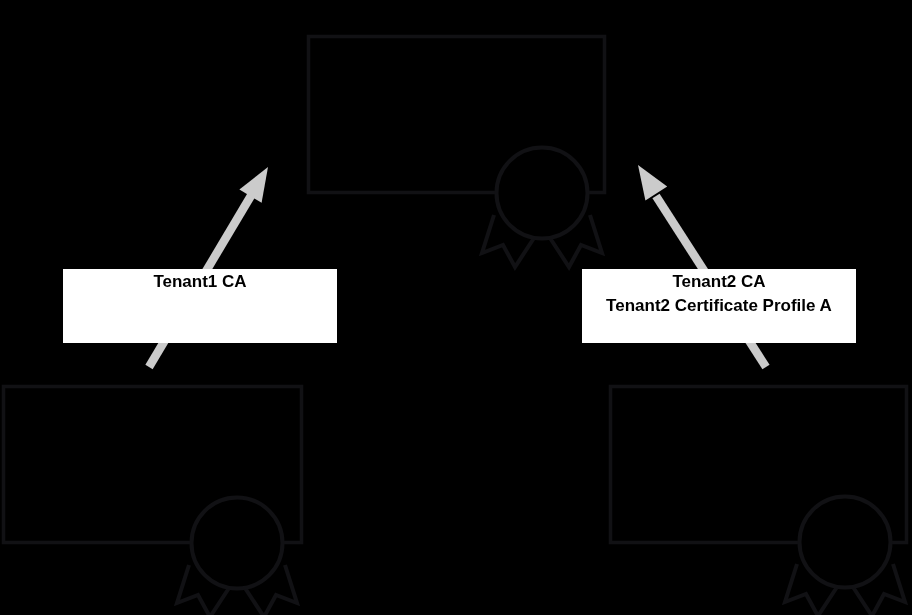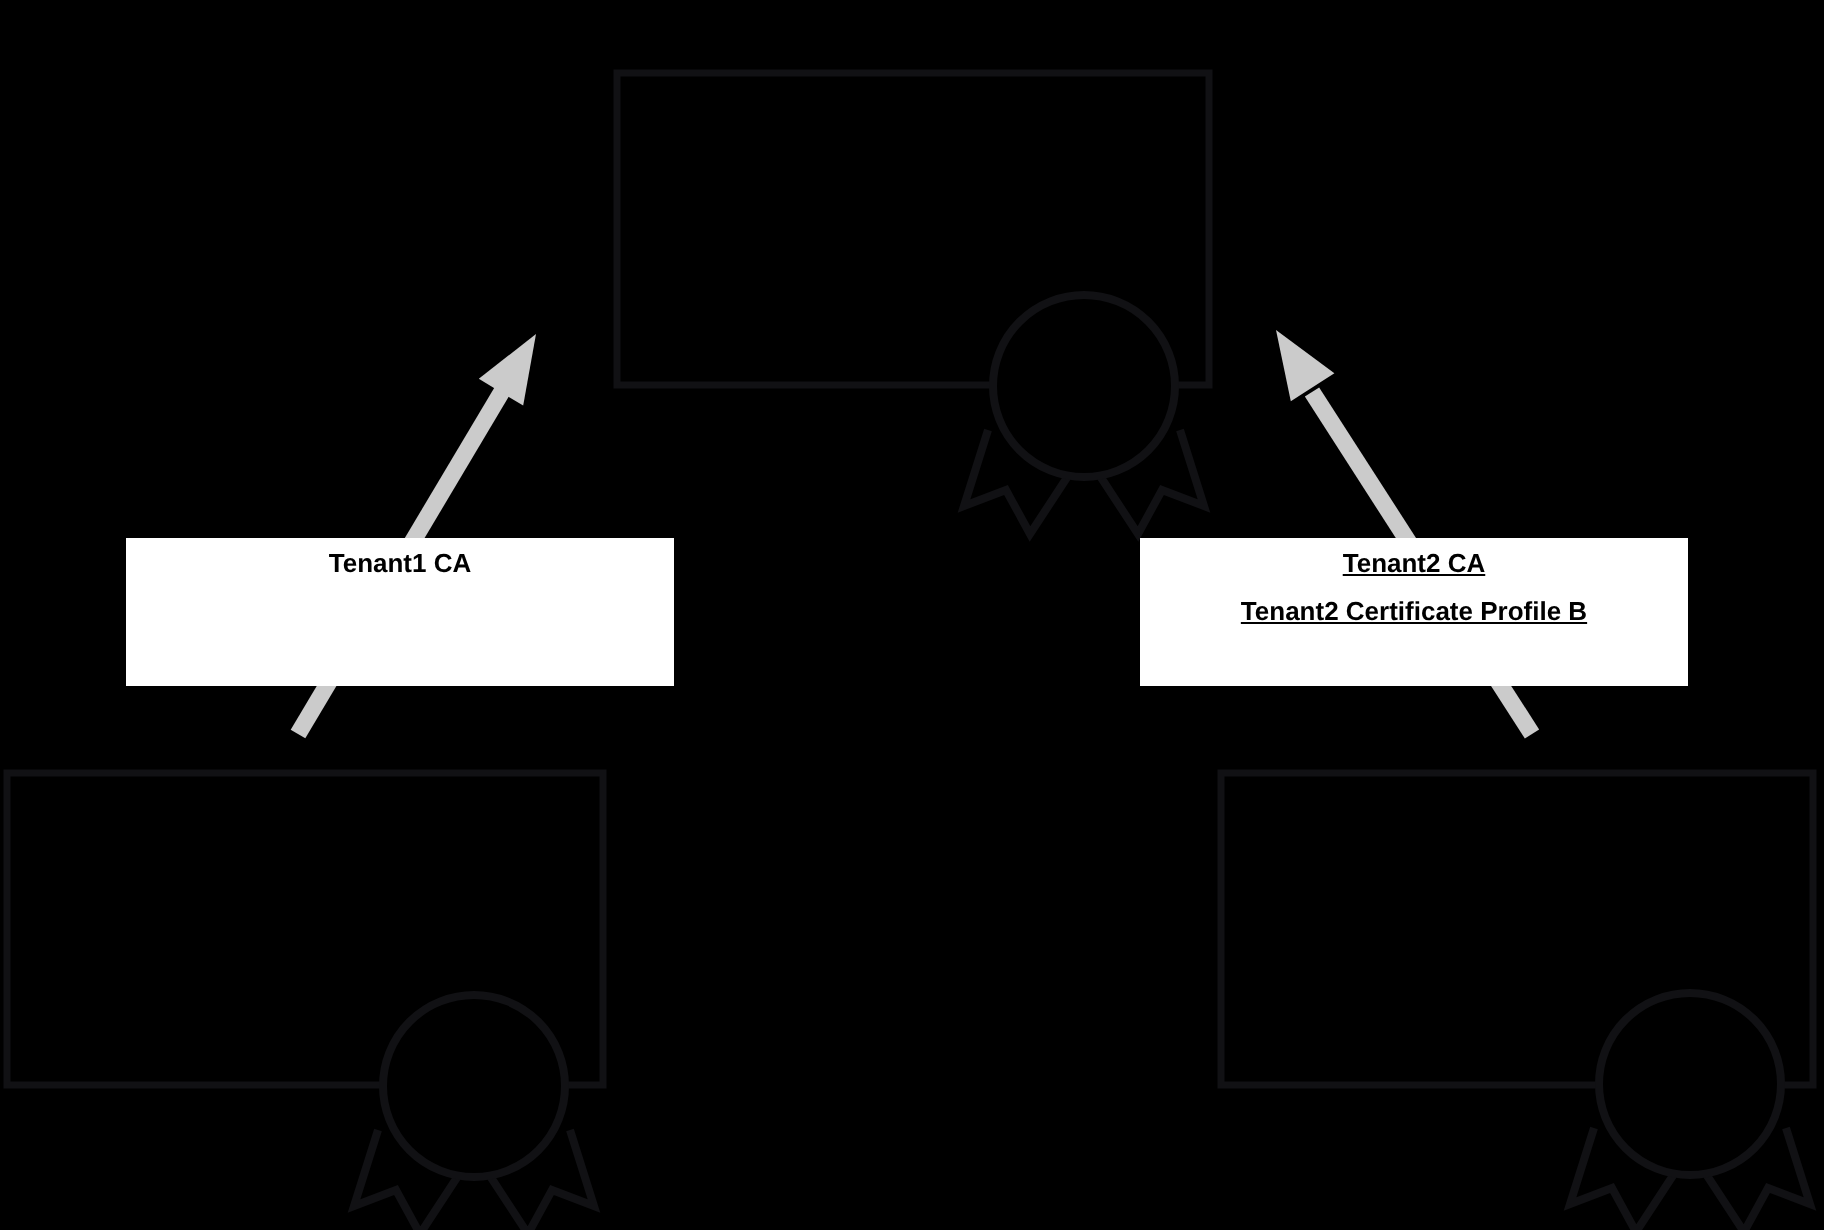--- a/index.html
+++ b/index.html
@@ -47,29 +47,29 @@
     fill: var(--arrow, #cbcbcb);
     stroke: none;
   }
   .label {
     position: absolute;
     width: 274px;
     height: 74px;
     background: var(--label_bg, #ffffff);
     color: var(--label_text, #000000);
     font-weight: bold;
-    font-size: 13px;
+    font-size: 17px;
     line-height: 24px;
     text-align: center;
     padding-top: 1px;
     box-sizing: border-box;
     white-space: nowrap;
   }
   .label-tenant1 { left: 63px;  top: 269px; }
-  .label-tenant2 { left: 570px; top: 269px; text-decoration: underline; }
+  .label-tenant2 { left: 582px; top: 269px; }
 </style>
 </head>
 <body>
 
 <div class="canvas">
 
   <svg width="912" height="615" viewBox="0 0 912 615">
 
     <g>
       <line class="arrow-shaft" x1="149" y1="367" x2="252" y2="194"></line>
@@ -103,16 +103,16 @@
       <circle class="ribbon-circle" r="45.5"></circle>
     </g>
   </svg>
 
   <div class="label label-tenant1">
     <div>Tenant1 CA</div>
   </div>
 
   <div class="label label-tenant2">
     <div>Tenant2 CA</div>
-    <div>Tenant2 Certificate Profile B</div>
+    <div>Tenant2 Certificate Profile A</div>
   </div>
 
 </div>
 
 </body></html>

